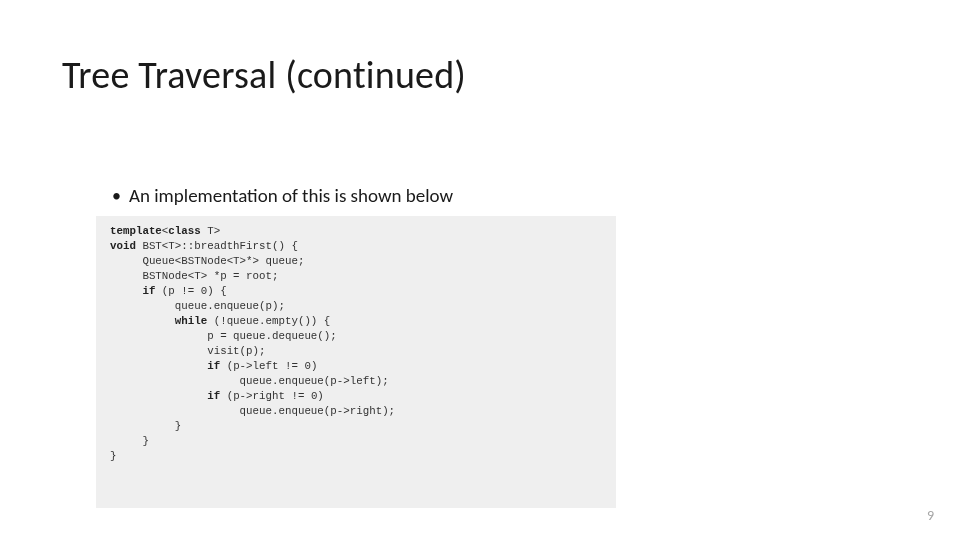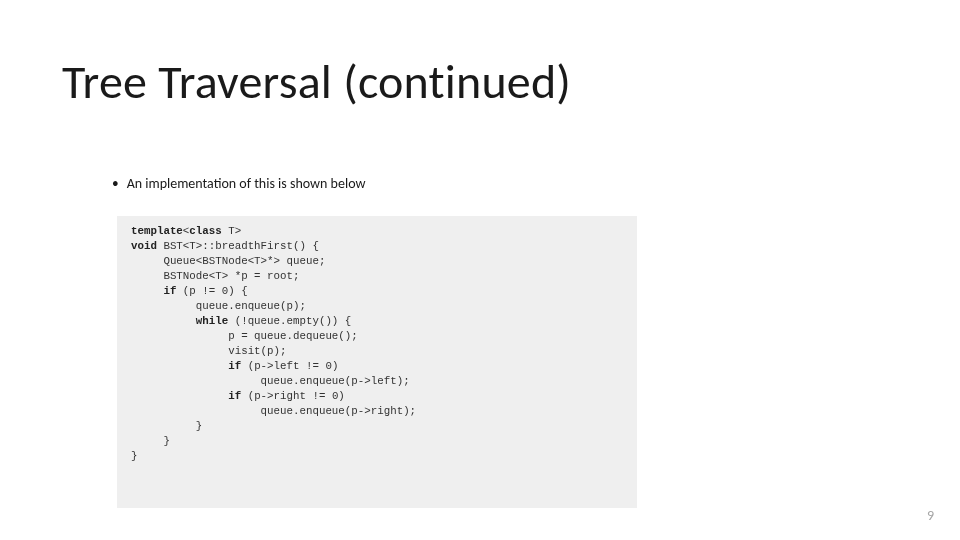--- a/index.html
+++ b/index.html
@@ -15,53 +15,53 @@
   .slide {
     position: relative;
     width: 960px;
     height: 540px;
     box-sizing: border-box;
   }
   .title {
     position: absolute;
     left: 62px;
     top: 52px;
-    font-size: 48px;
+    font-size: 38px;
     font-weight: 400;
     letter-spacing: 0.2px;
     color: #1a1a1a;
   }
   .b1 {
     position: absolute;
     left: 78px;
     top: 148px;
     font-size: 21px;
     line-height: 1.3;
     color: #1a1a1a;
   }
   .b2 {
     position: absolute;
     left: 112px;
-    top: 175px;
-    font-size: 14px;
+    top: 184px;
+    font-size: 19px;
     line-height: 1.3;
     color: #1a1a1a;
   }
   .bullet-dot {
     display: inline-block;
     vertical-align: middle;
     margin-right: 8px;
     font-size: 0.95em;
     line-height: 1;
     position: relative;
     top: -1px;
   }
   .codebox {
     position: absolute;
-    left: 117px;
+    left: 96px;
     top: 216px;
     width: 520px;
     height: 292px;
     background: #efefef;
     box-sizing: border-box;
     padding: 8px 12px 8px 14px;
     font-family: "Courier New", Courier, monospace;
     font-size: 10.8px;
     line-height: 15px;
     color: #333;

